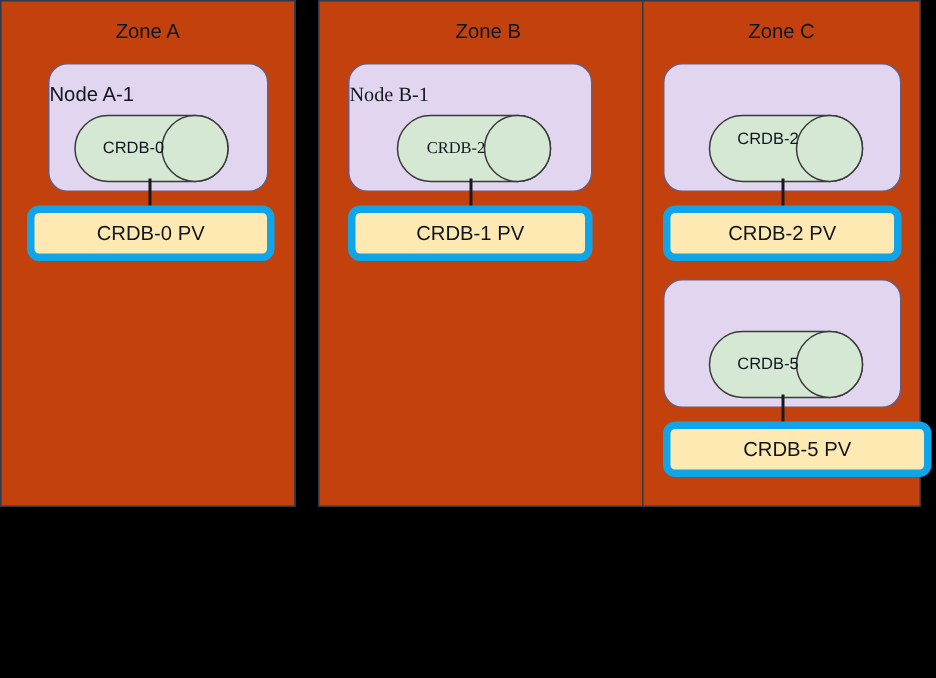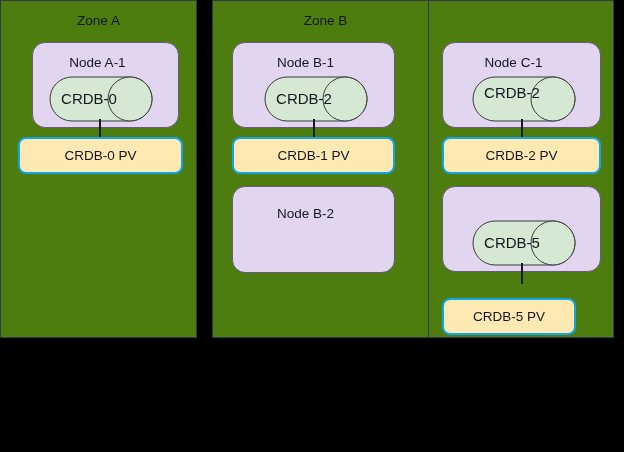--- a/index.html
+++ b/index.html
@@ -16,21 +16,21 @@
   }
   #canvas {
     position: absolute;
     left: 0; top: 0;
     width: 624px;
     height: 452px;
     background: #000000;
   }
   .zone {
     position: absolute;
-    background: #4d7c0f;
+    background: #c2410c;
     border: 1px solid #31384a;
     box-sizing: border-box;
   }
   .zone-title {
     position: absolute;
     left: 0;
     right: 0;
     text-align: center;
     font-size: 13.5px;
     color: #11161f;
@@ -40,44 +40,43 @@
     position: absolute;
     background: #e1d5f0;
     border: 1px solid #6b5b7b;
     border-radius: 13px;
     box-sizing: border-box;
   }
   .node-title {
     position: absolute;
     left: 0;
     right: 16px;
-    text-align: center;
     font-size: 13.5px;
     color: #11161f;
     line-height: 16px;
   }
   .cyl {
     position: absolute;
     box-sizing: border-box;
   }
   .cyl svg { display: block; }
   .cyl-label {
     position: absolute;
     left: 0;
     top: 50%;
     transform: translateY(-50%);
     text-align: center;
-    font-size: 15px;
+    font-size: 11px;
     color: #11161f;
     line-height: 12px;
   }
   .pv {
     position: absolute;
     background: #ffe9b3;
-    border: 2px solid #0ea5e9;
+    border: 5px solid #0ea5e9;
     border-radius: 8px;
     box-sizing: border-box;
     display: flex;
     align-items: center;
     justify-content: center;
   }
   .pv-label {
     font-size: 13.5px;
     color: #11161f;
     line-height: 16px;
@@ -111,47 +110,44 @@
     <div class="connector" style="left:98px; top:118px; height:21px;"></div>
 
     <div class="pv" style="left:17px; top:136px; width:165px; height:37px;">
       <span class="pv-label">CRDB-0 PV</span>
     </div>
   </div>
 
   <div class="zone" style="left:212px; top:0px; width:227px; height:338px;">
     <div class="zone-title" style="top:12px;">Zone B</div>
 
-    <div class="node" style="left:19px; top:41px; width:163px; height:86px;">
+    <div class="node" style="left:19px; top:41px; width:163px; height:86px;font-family:Liberation Serif, serif;">
       <div class="node-title" style="top:12px;">Node B-1</div>
 
       <div class="cyl" style="left:31px; top:33px; width:104px; height:46px;">
         <svg width="104" height="46" viewBox="0 0 104 46">
           <path d="M23,1 H81 A22,22 0 0 1 81,45 H23 A22,22 0 0 1 23,1 Z" fill="#d5e8d4" stroke="#3a3a3a" stroke-width="1"></path>
           <ellipse cx="81" cy="23" rx="22" ry="22" fill="#d5e8d4" stroke="#3a3a3a" stroke-width="1"></ellipse>
         </svg>
         <div class="cyl-label" style="width:80px; left:0px;">CRDB-2</div>
       </div>
     </div>
 
     <div class="connector" style="left:100px; top:118px; height:21px;"></div>
 
     <div class="pv" style="left:19px; top:136px; width:163px; height:37px;">
       <span class="pv-label">CRDB-1 PV</span>
     </div>
 
-    <div class="node" style="left:19px; top:185px; width:163px; height:87px;">
-      <div class="node-title" style="top:19px;">Node B-2</div>
-    </div>
   </div>
 
   <div class="zone" style="left:428px; top:0px; width:186px; height:338px;">
+    <div class="zone-title" style="top:12px;">Zone C</div>
 
     <div class="node" style="left:13px; top:41px; width:159px; height:86px;">
-      <div class="node-title" style="top:12px;">Node C-1</div>
 
       <div class="cyl" style="left:29px; top:33px; width:104px; height:34px;">
         <svg width="104" height="46" viewBox="0 0 104 46">
           <path d="M23,1 H81 A22,22 0 0 1 81,45 H23 A22,22 0 0 1 23,1 Z" fill="#d5e8d4" stroke="#3a3a3a" stroke-width="1"></path>
           <ellipse cx="81" cy="23" rx="22" ry="22" fill="#d5e8d4" stroke="#3a3a3a" stroke-width="1"></ellipse>
         </svg>
         <div class="cyl-label" style="width:80px; left:0px;">CRDB-2</div>
       </div>
     </div>
 
@@ -167,18 +163,18 @@
         <svg width="104" height="46" viewBox="0 0 104 46">
           <path d="M23,1 H81 A22,22 0 0 1 81,45 H23 A22,22 0 0 1 23,1 Z" fill="#d5e8d4" stroke="#3a3a3a" stroke-width="1"></path>
           <ellipse cx="81" cy="23" rx="22" ry="22" fill="#d5e8d4" stroke="#3a3a3a" stroke-width="1"></ellipse>
         </svg>
         <div class="cyl-label" style="width:80px; left:0px;">CRDB-5</div>
       </div>
     </div>
 
     <div class="connector" style="left:92px; top:262px; height:21px;"></div>
 
-    <div class="pv" style="left:13px; top:280px; width:134px; height:37px;margin-top:17px;">
+    <div class="pv" style="left:13px; top:280px; width:179px; height:37px;">
       <span class="pv-label">CRDB-5 PV</span>
     </div>
   </div>
 
 </div>
 
 </body></html>

